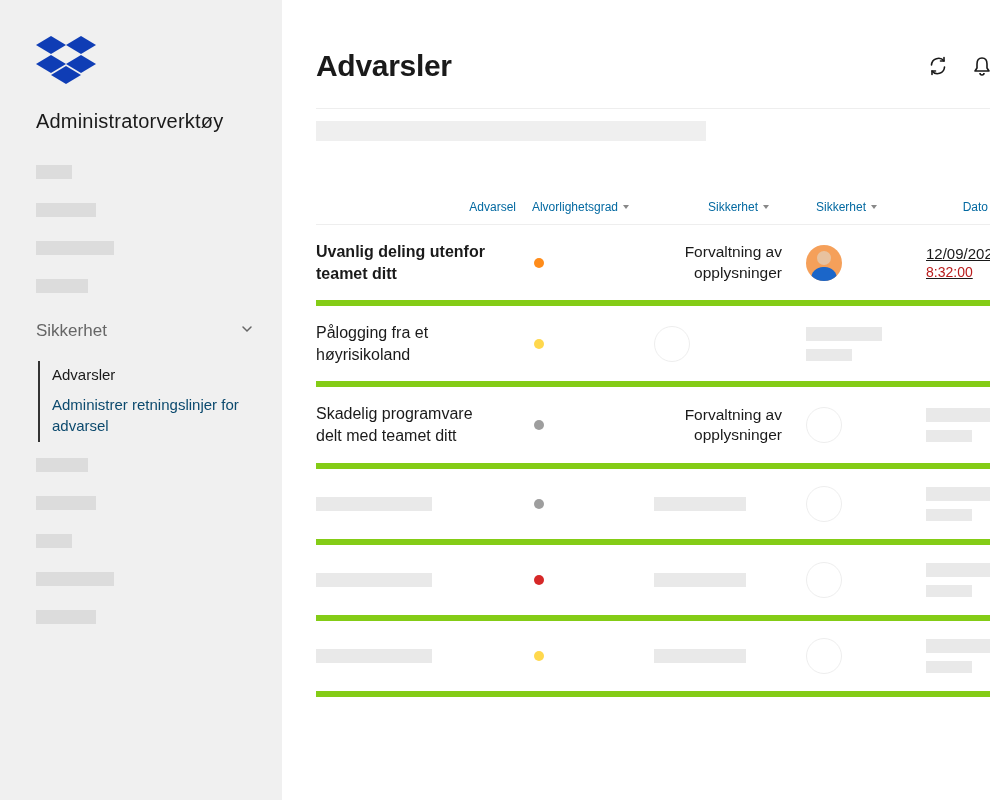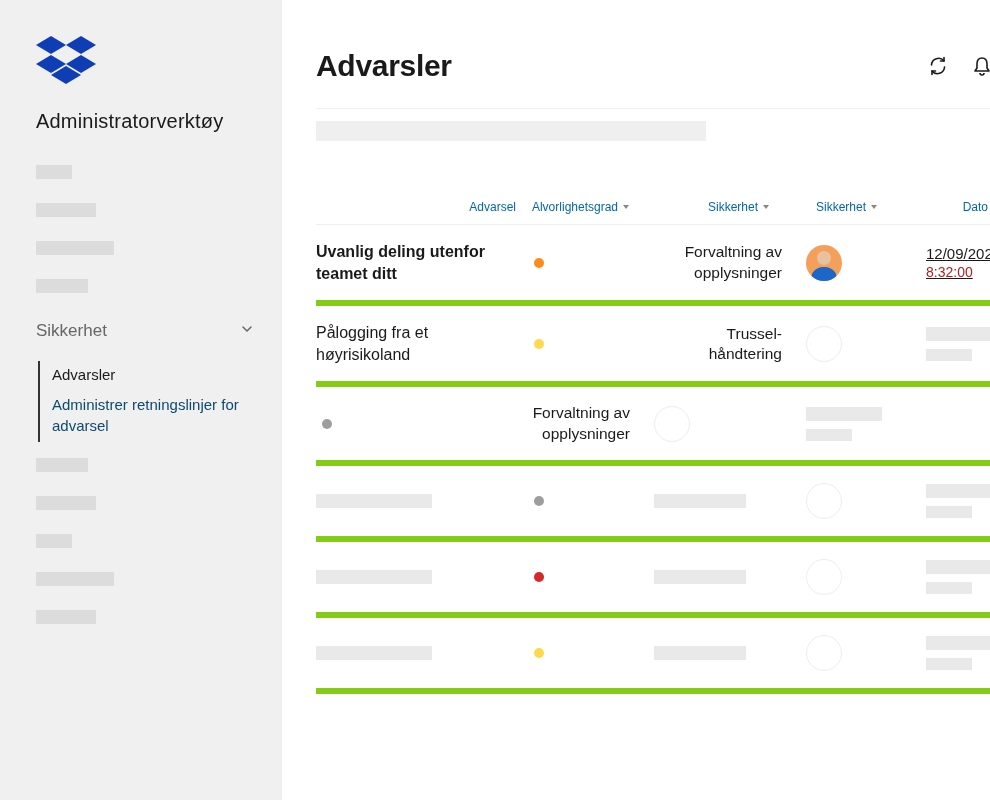--- a/index.html
+++ b/index.html
@@ -313,30 +313,30 @@
         <div class="date-cell">
           <div>12/09/2020</div>
           <div class="time">8:32:00</div>
         </div>
       </div>
       <div class="row">
         <div class="alert-name">Pålogging fra et høyrisikoland</div>
         <div class="severity-cell">
           <div class="dot" style="background: rgb(255, 216, 77);"></div>
         </div>
-        <div class="category-cell">Trussel- håndtering</div>
         <div class="member-cell">
           <div class="member-placeholder"></div>
         </div>
         <div class="date-cell">
           <div class="skel-sm"></div>
           <div class="skel-tiny"></div>
         </div>
       </div>
       <div class="row">
+        <div class="alert-name">Skadelig programvare delt med teamet ditt</div>
         <div class="severity-cell">
           <div class="dot" style="background: rgb(158, 158, 158);"></div>
         </div>
         <div class="category-cell">Forvaltning av opplysninger</div>
         <div class="member-cell">
           <div class="member-placeholder"></div>
         </div>
         <div class="date-cell">
           <div class="skel-sm"></div>
           <div class="skel-tiny"></div>

